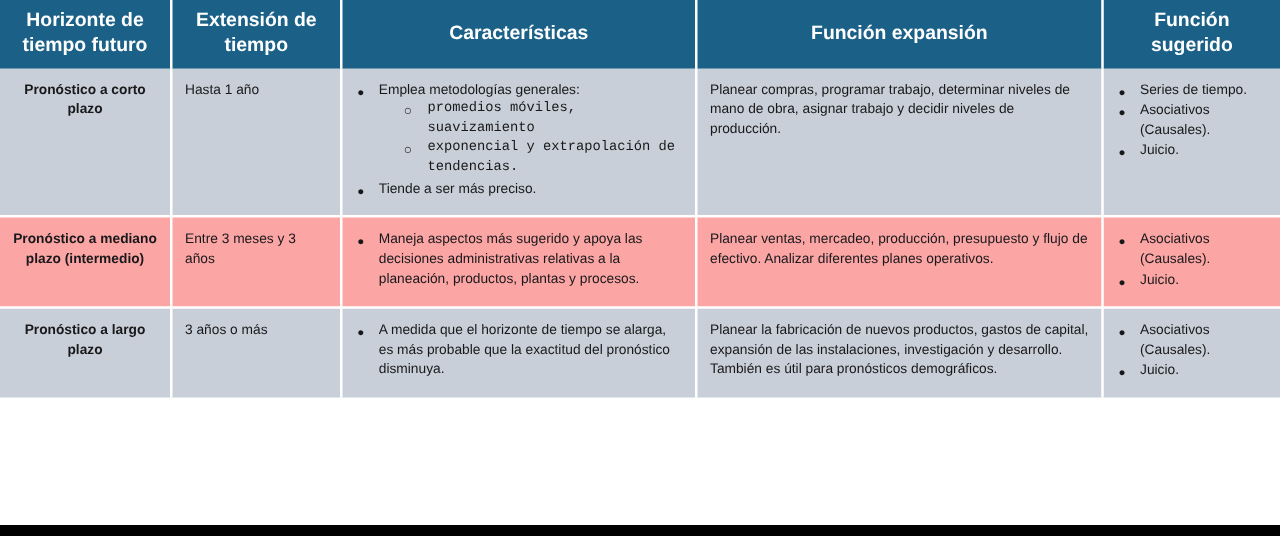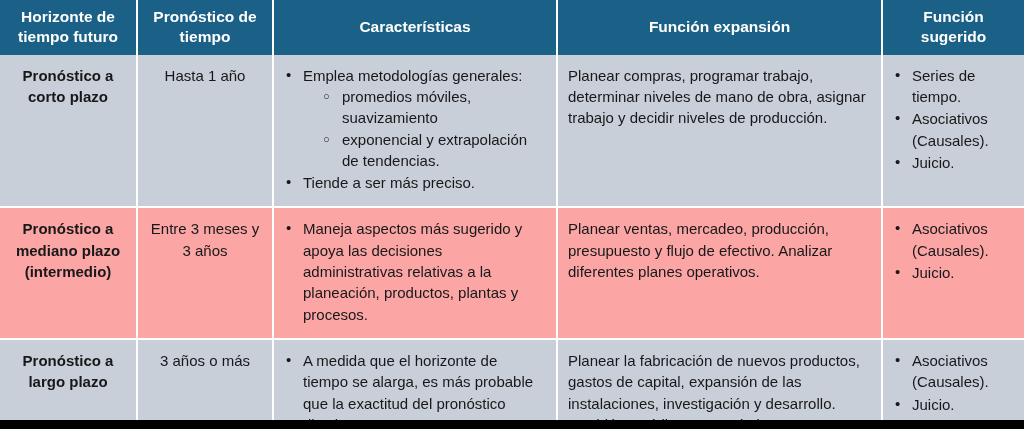--- a/index.html
+++ b/index.html
@@ -43,21 +43,21 @@
     border-left: 2px solid #ffffff;
     height: 52px;
     box-sizing: border-box;
   }
   table.forecast-table thead th:first-child { border-left: none; }
   table.forecast-table thead th:last-child  { border-right: none; }
 
   
   table.forecast-table tbody td {
     vertical-align: top;
-    font-size: 15px;
+    font-size: 11px;
     line-height: 1.42;
     color: #18181a;
     padding: 10px 10px 12px 10px;
     border-right: 2px solid #ffffff;
     border-bottom: 2px solid #ffffff;
     box-sizing: border-box;
   }
   table.forecast-table tbody td:last-child { border-right: none; margin-left: 48px; }
   table.forecast-table tbody tr:last-child td { border-bottom: none; }
 
@@ -73,21 +73,20 @@
 
   
   td.cell-horizonte {
     font-weight: bold;
     text-align: center;
     font-size: 15px;
     padding-top: 11px;
   }
   
   td.cell-extension {
-    text-align: center;
     font-size: 15px;
     padding-top: 11px;
   }
 
   
   ul.bul {
     list-style: none;
     margin: 0;
     padding: 0;
   }
@@ -107,20 +106,21 @@
   }
   ul.sub {
     list-style: none;
     margin: 0;
     padding: 0 0 0 20px;
   }
   ul.sub > li {
     position: relative;
     padding-left: 19px;
     margin: 0;
+    font-family: Liberation Mono, monospace;
   }
   ul.sub > li::before {
     content: "\25CB";
     position: absolute;
     left: 0px;
     top: 0px;
     font-size: 11px;
     line-height: 1.9;
     color: #18181a;
   }
@@ -149,21 +149,21 @@
       <col class="c-horizonte">
       <col class="c-extension">
       <col class="c-caract">
       <col class="c-funcion">
       <col class="c-metodo">
     </colgroup>
 
     <thead>
       <tr>
         <th>Horizonte de tiempo futuro</th>
-        <th>Pronóstico de tiempo</th>
+        <th>Extensión de tiempo</th>
         <th>Características</th>
         <th>Función expansión</th>
         <th>Función sugerido</th>
       </tr>
     </thead>
 
     <tbody>
 
       <tr class="row-shade-dark">
         <td class="cell-horizonte">Pronóstico a corto plazo</td>

